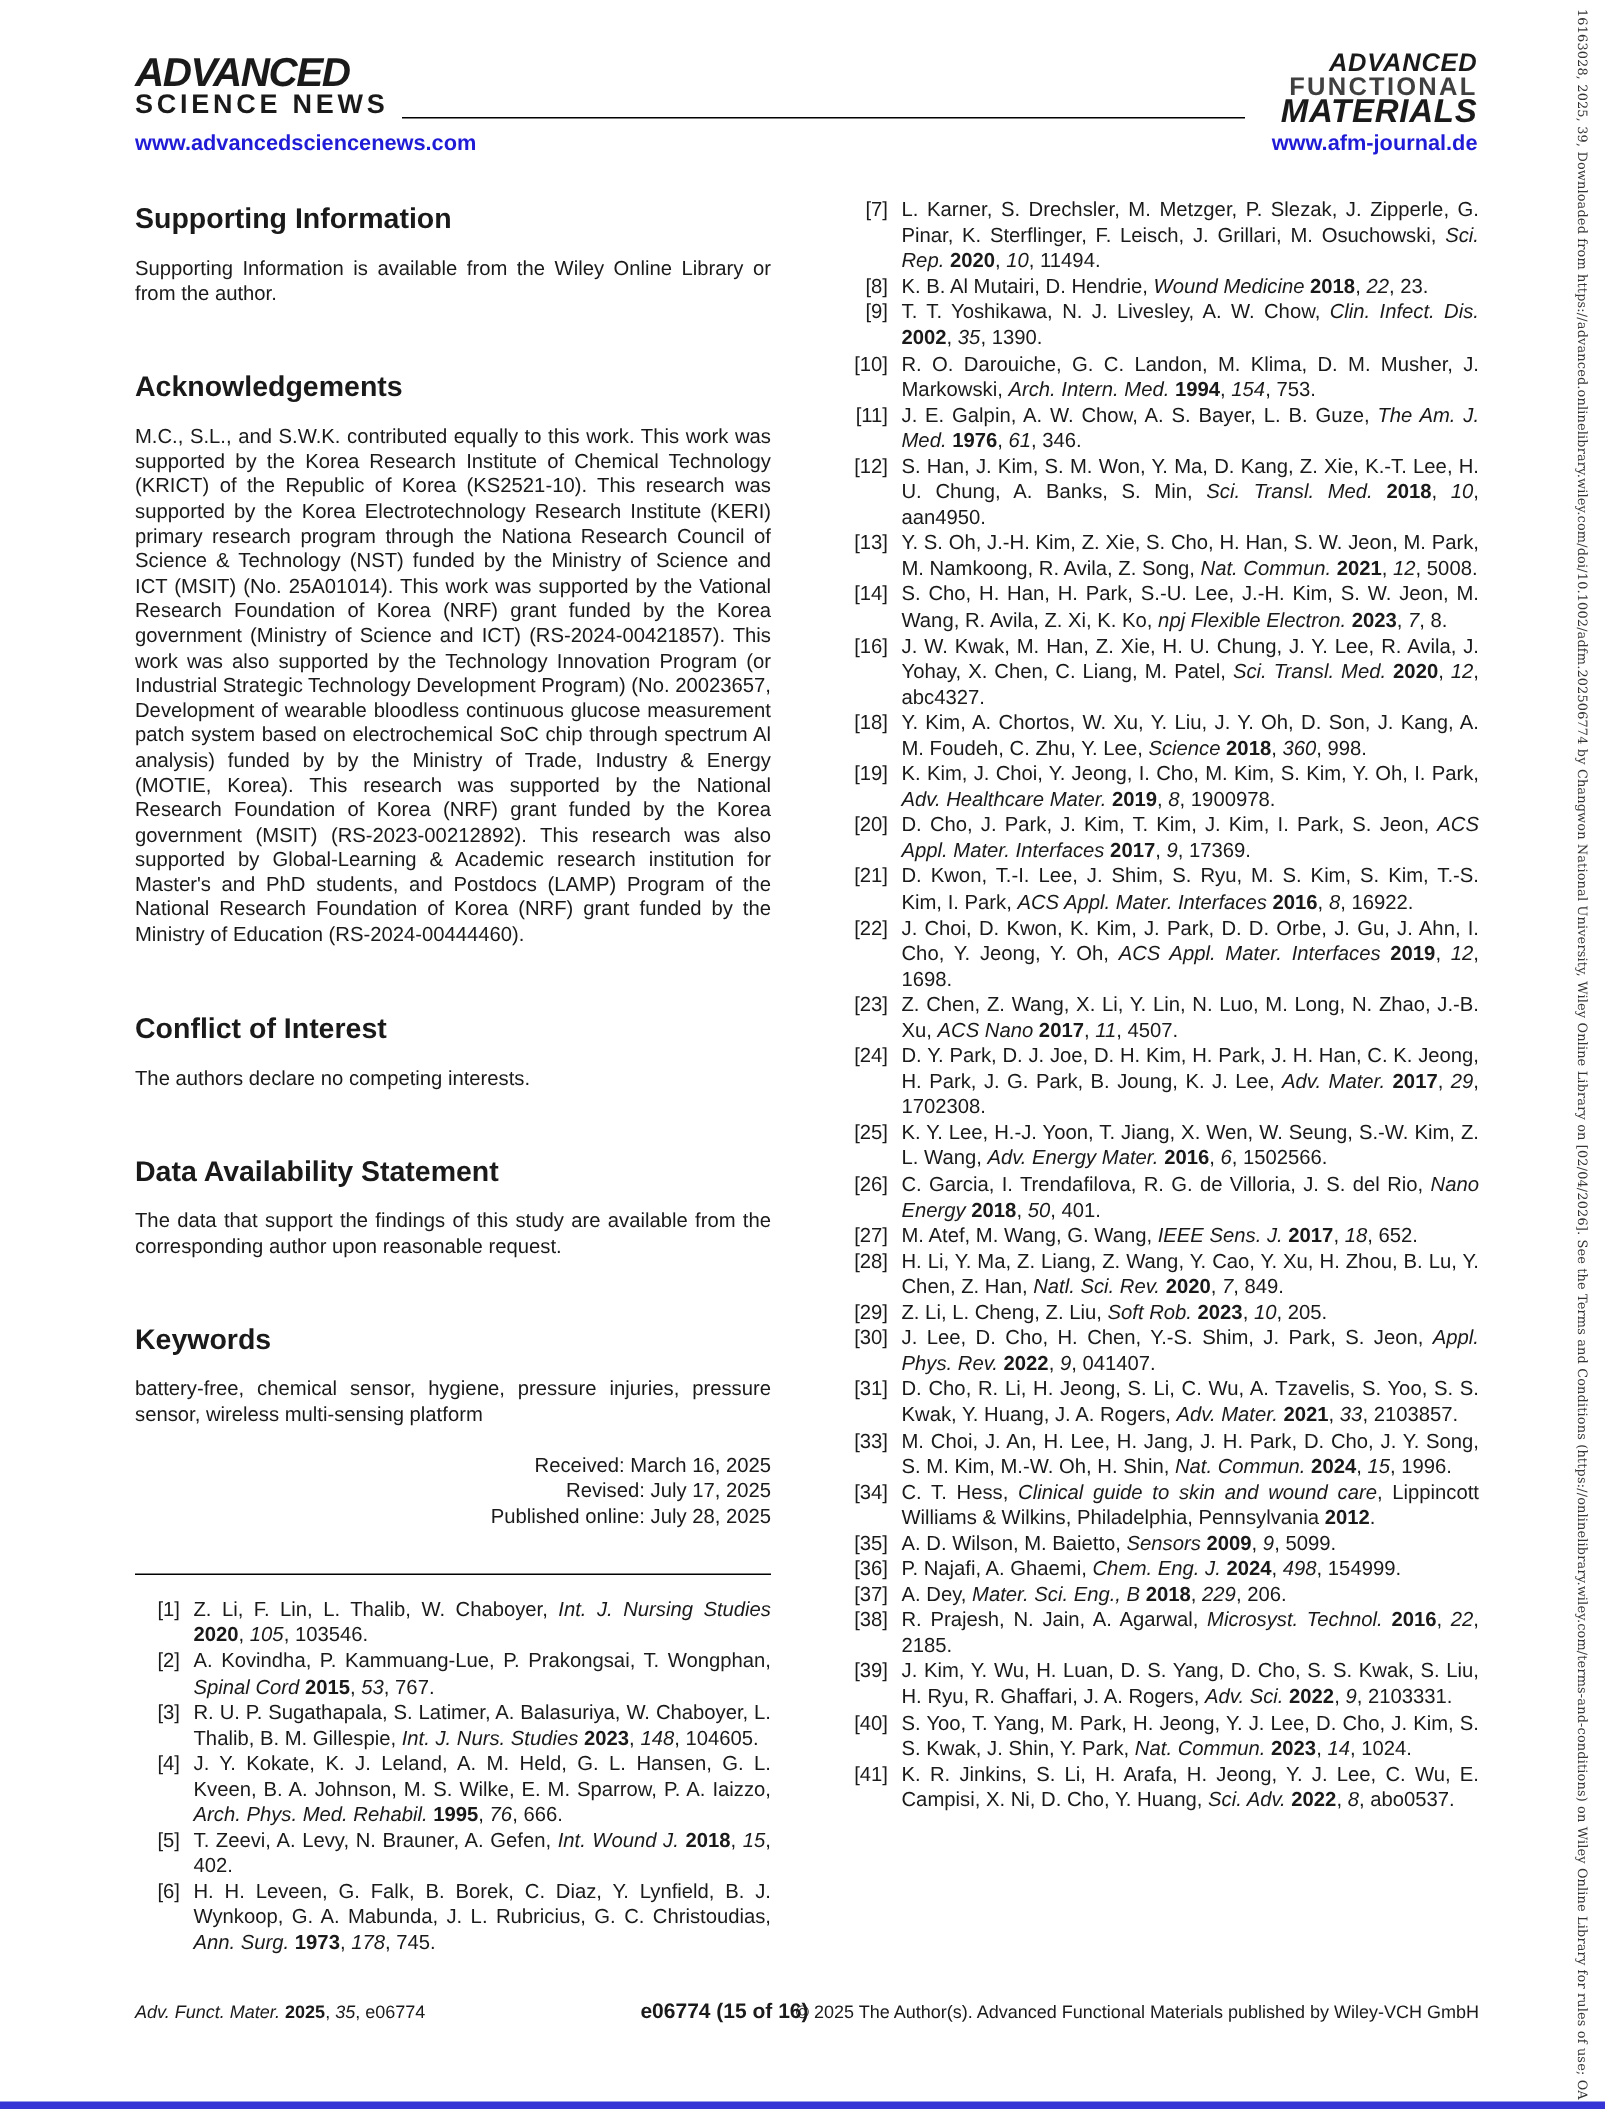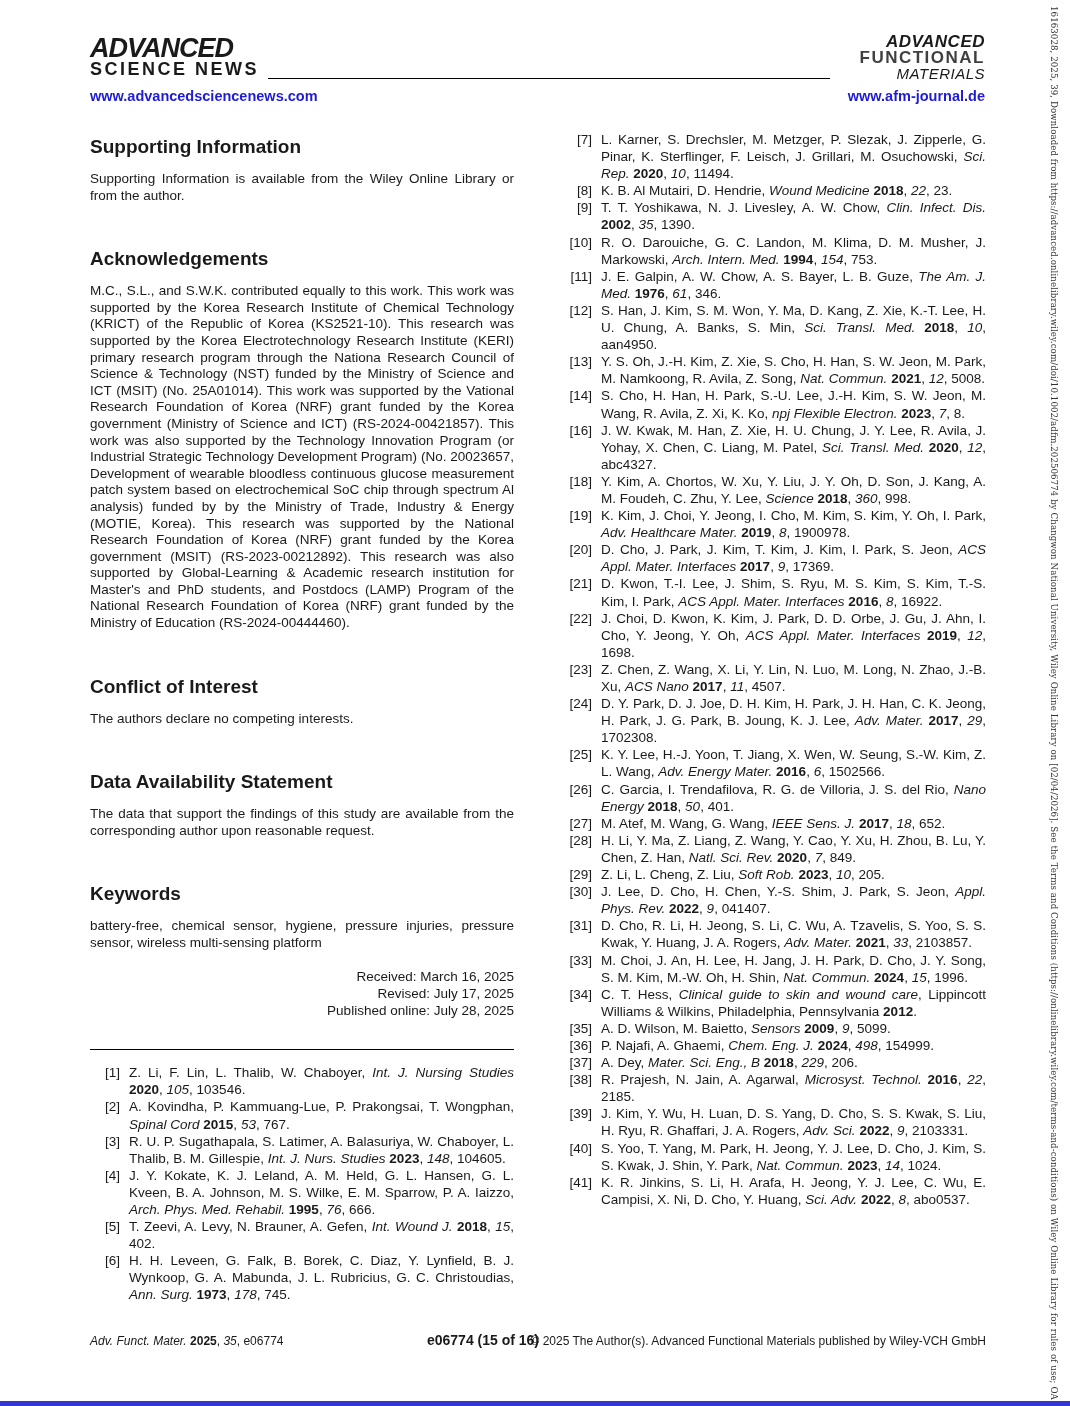--- a/index.html
+++ b/index.html
@@ -8,21 +8,21 @@
     font-family:"Liberation Sans", sans-serif; color:#1a1a1a; overflow:hidden;
   }
   
   .hdr { position:absolute; top:0; left:0; width:100%; height:130px; }
   .logo-left { position:absolute; left:90px; top:36px; }
   .logo-left .l1 { font-size:27px; font-weight:900; font-style:italic; letter-spacing:-1px; line-height:24px; }
   .logo-left .l2 { font-size:18px; font-weight:700; letter-spacing:2.5px; line-height:19px; }
   .logo-right { position:absolute; right:85px; top:34px; text-align:right; }
   .logo-right .l1 { font-size:17px; font-weight:900; font-style:italic; letter-spacing:0.5px; line-height:16px; }
   .logo-right .l2 { font-size:17px; font-weight:700; letter-spacing:1.5px; line-height:16px; color:#404040; }
-  .logo-right .l3 { font-size:15px; font-weight:400; font-style:italic; letter-spacing:0.5px; line-height:16px; }
+  .logo-right .l3 { font-size:22px; font-weight:700; font-style:italic; letter-spacing:0.5px; line-height:16px; }
   .hdr-line { position:absolute; left:268px; right:240px; top:78px; border-top:1.6px solid #000; }
   .url { position:absolute; top:88px; font-size:14.5px; font-weight:bold; color:var(--link-color,#1f1bd6); text-decoration:none; }
   .url.left { left:90px; }
   .url.right { right:85px; }
   
   .columns { position:absolute; top:131px; left:90px; width:896px; display:flex; gap:48px; }
   .col { width:432px; font-size:13.5px; line-height:16.6px; }
   h2 { font-size:19px; line-height:23px; font-weight:bold; margin:43px 0 13px 0; letter-spacing:0; }
   h2.first { margin-top:4px; }
   .col p { margin:0; text-align:justify; }

